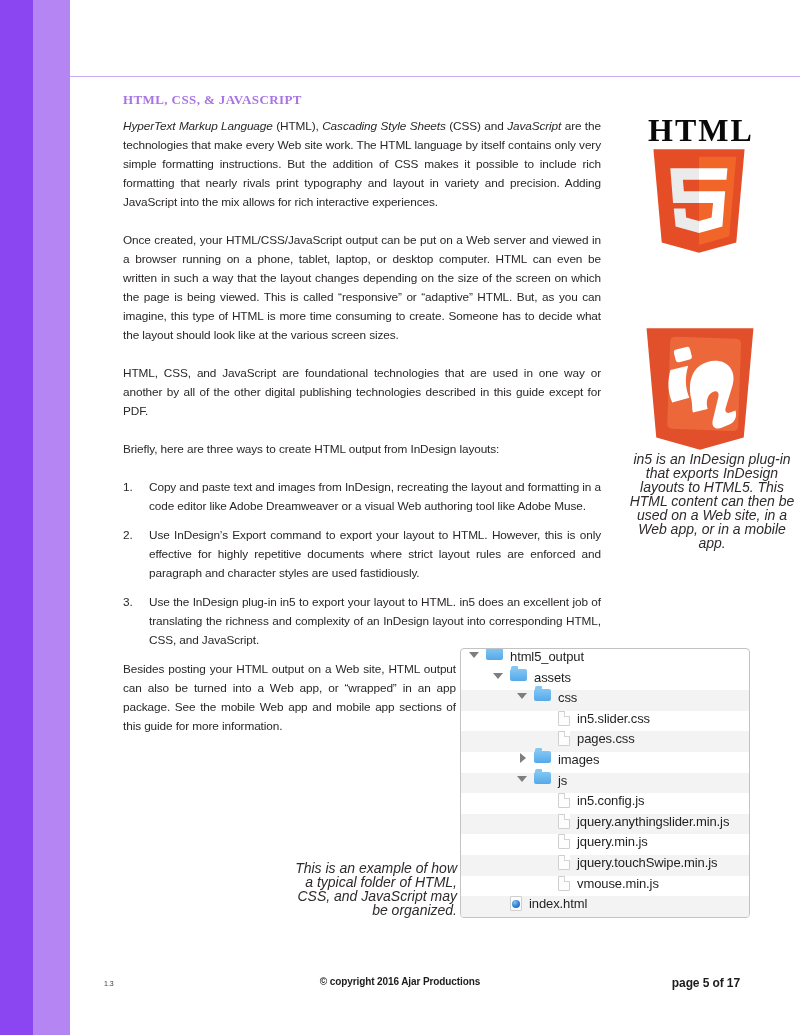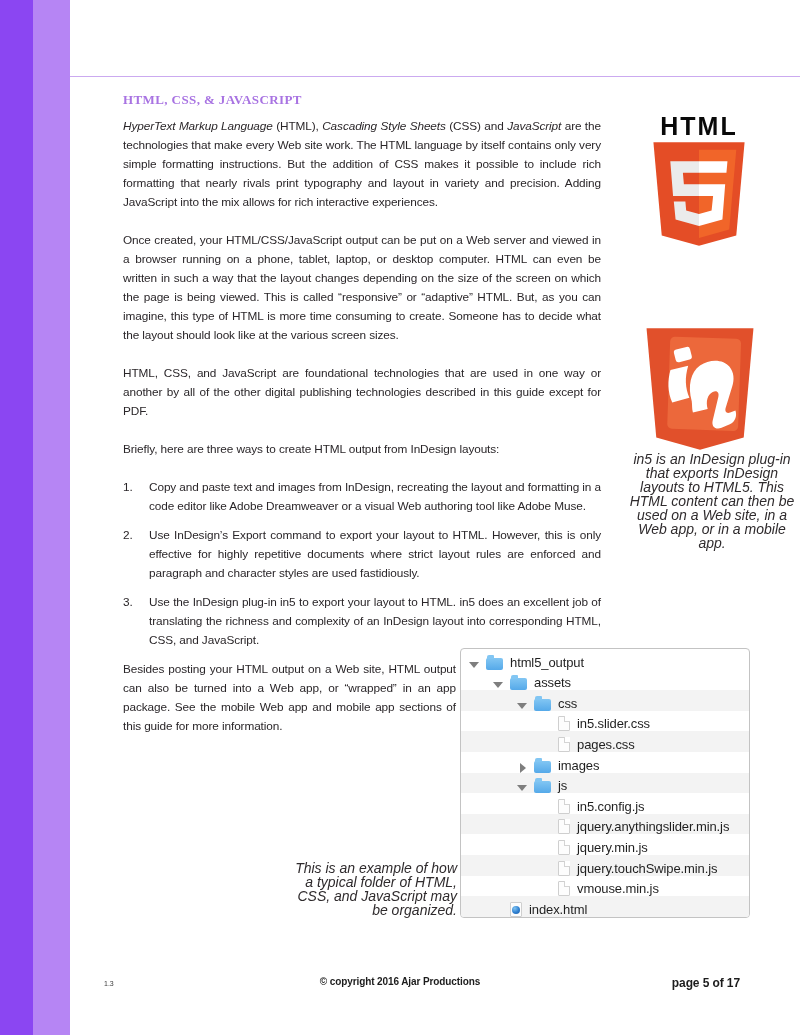--- a/index.html
+++ b/index.html
@@ -23,35 +23,35 @@
   .main-col{position:absolute;left:123px;top:117px;width:478px;color:#2a2629;}
   .para{margin:0 0 19px 0;font-size:11.8px;line-height:19px;letter-spacing:-.1px;text-align:justify;}
   .para em{}
   .list{margin-top:8px;}
   .list-item{display:flex;margin-bottom:10px;font-size:11.8px;line-height:19px;letter-spacing:-.1px;}
   .list-num{width:26px;flex:none;}
   .list-text{flex:1;text-align:justify;}
   .closing{width:333px;margin-top:10px;}
   
   .html5-block{position:absolute;left:648px;top:114px;width:102px;text-align:center;}
-  .html5-wordmark{font-family:Liberation Sans, sans-serif;font-weight:bold;font-size:25px;letter-spacing:2px;color:#090909;line-height:1;}
+  .html5-wordmark{font-family:Liberation Serif, serif;font-weight:bold;font-size:32px;letter-spacing:2px;color:#090909;line-height:1;}
   .html5-shield{display:block;margin:3px auto 0 auto;}
   
   .in5-block{position:absolute;left:646px;top:328px;width:108px;}
   
   .caption{font-style:italic;font-size:14px;line-height:14px;color:#2f2b2d;}
   .in5-caption{position:absolute;left:628px;top:452px;width:168px;text-align:center;}
   .tree-caption{position:absolute;left:293px;top:861px;width:164px;text-align:right;}
   
   .tree-panel{
     position:absolute;left:460px;top:648px;width:290px;height:270px;
     background:#fff;border:1px solid #c3c3c3;border-radius:4px;overflow:hidden;
     box-sizing:border-box;
   }
-  .tree-row{display:flex;align-items:flex-end;height:20.6px;font-size:13px;color:#1f1f1f;letter-spacing:-.1px;}
+  .tree-row{display:flex;align-items:flex-start;height:20.6px;font-size:13px;color:#1f1f1f;letter-spacing:-.1px;}
   .tree-row:nth-child(odd):not(:first-child){background:#f3f3f3;}
   .tri{width:11px;height:11px;margin-right:6px;flex:none;position:relative;}
   .tri.down::before{content:'';position:absolute;left:0;top:3px;border-left:5px solid transparent;border-right:5px solid transparent;border-top:6px solid #7e7e7e;}
   .tri.right::before{content:'';position:absolute;left:3px;top:1px;border-top:5px solid transparent;border-bottom:5px solid transparent;border-left:6px solid #7e7e7e;}
   .icon-folder{width:17px;height:12px;flex:none;background:linear-gradient(180deg,#82c6f3,#55a9e9);border-radius:2px;position:relative;margin-right:7px;margin-top:-1px;}
   .icon-folder::before{content:'';position:absolute;top:-3px;left:1px;width:7px;height:4px;background:#82c6f3;border-radius:2px 1px 0 0;}
   .icon-file,.icon-html{width:12px;height:15px;flex:none;background:#fdfdfd;border:1px solid #cfcfcf;border-radius:1px;margin-right:7px;position:relative;box-sizing:border-box;}
   .icon-file::before{content:'';position:absolute;top:-1px;right:-1px;width:5px;height:5px;background:#fff;border-left:1px solid #d4d4d4;border-bottom:1px solid #d4d4d4;}
   .icon-html::after{content:'';position:absolute;left:1px;top:3px;width:8px;height:8px;border-radius:50%;background:radial-gradient(circle at 35% 30%,#7fc4f2 0%,#2f7fd0 55%,#1c5ea8 100%);}
   .tree-label{white-space:nowrap;}

